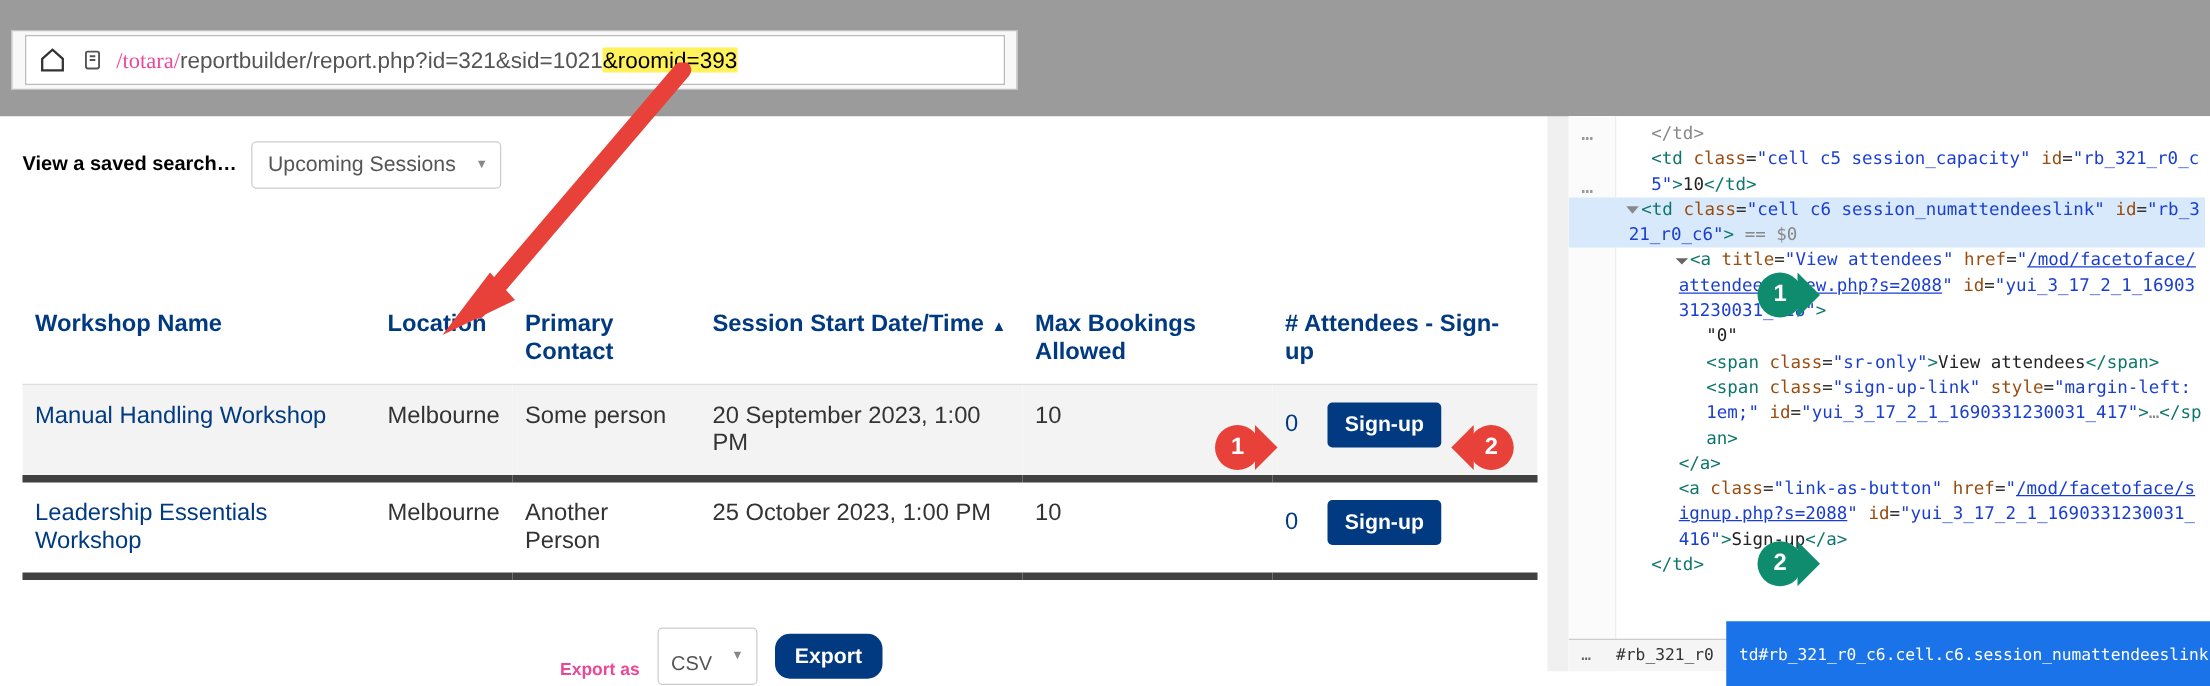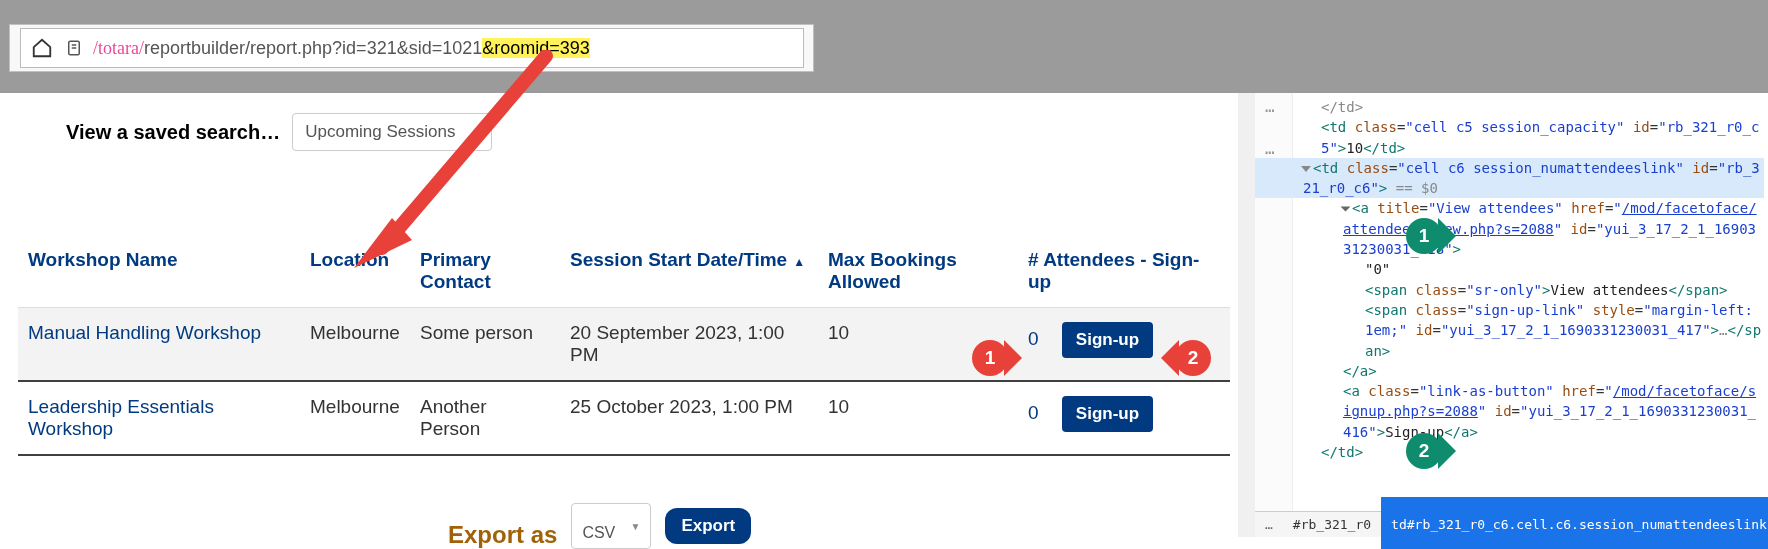--- a/index.html
+++ b/index.html
@@ -12,39 +12,39 @@
   .url-frame { position:absolute; left:9px; top:24px; width:805px; height:48px; background:#f8f8f8; border:1px solid #c0c0c0; z-index:2; }
   .url-bar { position:absolute; left:20px; top:28px; width:784px; height:40px; background:#fff; border:1px solid #bbb; display:flex; align-items:center; padding:0 10px; z-index:3; }
   .home-icon { width:24px; height:24px; margin-right:10px; display:flex; align-items:center; }
   .info-icon { width:20px; height:20px; margin-right:8px; display:flex; align-items:center; color:#555; }
   .url-text { font-size:18px; color:#555; white-space:nowrap; }
   .url-host { color:#ec4899;font-family:Liberation Serif, serif; }
   .url-highlight { background:#fff25b; color:#000; }
   .scroll-gutter { position:absolute; left:1238px; top:93px; width:17px; height:444px; background:#f0f0f0; }
 
   .saved-search { position:absolute; left:18px; top:113px; display:flex; align-items:center; gap:12px; z-index:4; }
-  .saved-search strong { font-weight:700; font-size:20px; color:#000;margin-left:48px; }
+  .saved-search strong { font-weight:700; font-size:16px; color:#000; }
   .select { border:1px solid #ccc; border-radius:4px; padding:8px 28px 8px 12px; font-size:17px; color:#555; background:#fff; position:relative; min-width:200px; }
   .select.small { min-width:80px; padding:20px 26px 6px 10px; font-size:16px; }
   .select::after { content:"▼"; position:absolute; right:10px; top:50%; transform:translateY(-50%); font-size:10px; color:#888; }
 
   
   .report-table { position:absolute; left:18px; top:235px; width:1212px; border-collapse:collapse; z-index:4; }
   .report-table th { text-align:left; font-size:19px; font-weight:700; color:#013a81; vertical-align:top; padding:14px 10px; border-bottom:1px solid #ddd; }
   .report-table th.sortable { cursor:pointer; }
   .sort-ind { font-size:12px; margin-left:6px; }
-  .report-table td { padding:14px 10px; font-size:19px; vertical-align:top; border-bottom:2px solid #404040; }
+  .report-table td { padding:14px 10px; font-size:19px; vertical-align:top; border-bottom:6px solid #404040; }
   .report-table tbody tr.hover { background:#f3f3f3; }
   .wname { color:#013a81; font-weight:500; }
   .attendees-link { color:#013a81; text-decoration:none; }
   .signup-btn { display:inline-block; background:#013a81; color:#fff; font-weight:700; font-size:17px; padding:8px 14px; border-radius:4px; border:none; cursor:pointer; margin-left:18px; }
 
   
   .export-row { position:absolute; left:18px; top:502px; width:1212px; display:flex; align-items:center; gap:14px; z-index:4; }
-  .export-label { font-weight:700; font-size:24px; color:#a16207; margin-left:430px;margin-top:19px; }
+  .export-label { font-weight:700; font-size:14px; color:#ec4899; margin-left:430px;margin-top:19px; }
   .export-btn { background:#013a81; color:#fff; font-weight:700; font-size:17px; padding:8px 16px; border-radius:12px; border:none; cursor:pointer; }
 
   
   .arrow-svg { position:absolute; left:326px; top:50px; z-index:10; pointer-events:none; }
 
   
   .redbadge { position:absolute; background:#e8413a; color:#fff; font-weight:700; font-size:19px; border-radius:18px 18px 18px 18px; z-index:10; display:flex; align-items:center; justify-content:center; }
   .redbadge.pointer-left::before { content:""; position:absolute; left:-14px; top:50%; transform:translateY(-50%); width:0; height:0; border-right:18px solid #e8413a; border-top:18px solid transparent; border-bottom:18px solid transparent; }
   .redbadge.pointer-right::after { content:""; position:absolute; right:-14px; top:50%; transform:translateY(-50%); width:0; height:0; border-left:18px solid #e8413a; border-top:18px solid transparent; border-bottom:18px solid transparent; }
   .badge1 { left:972px; top:340px; width:36px; height:36px; }

